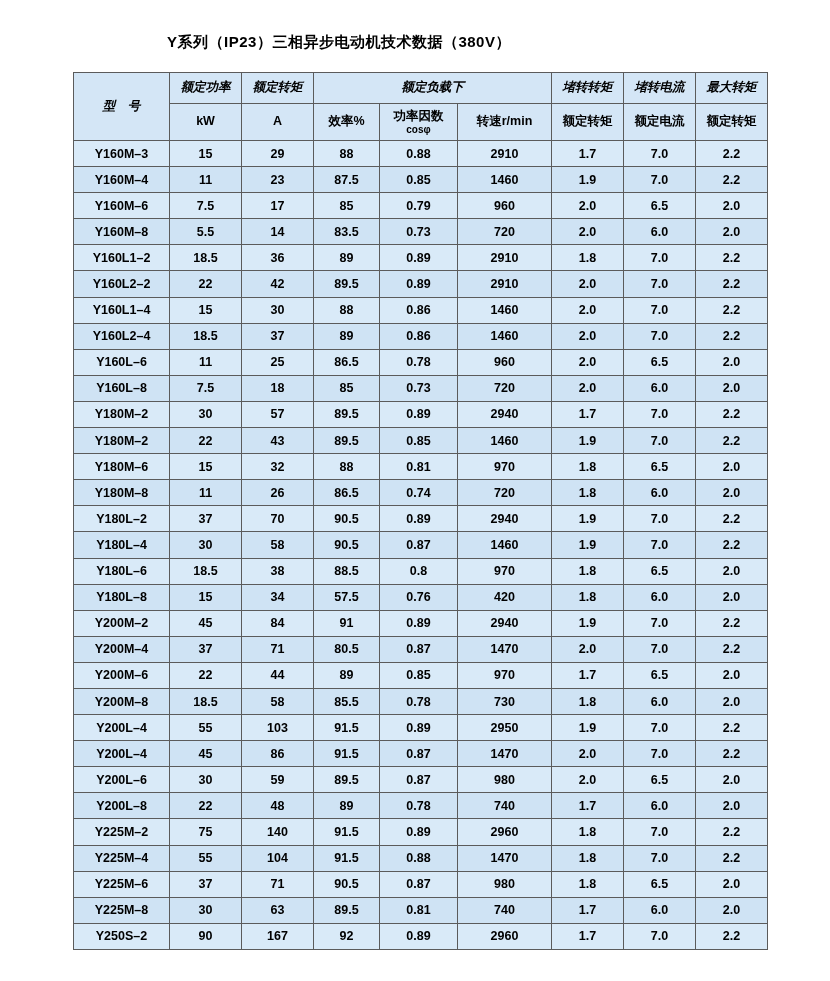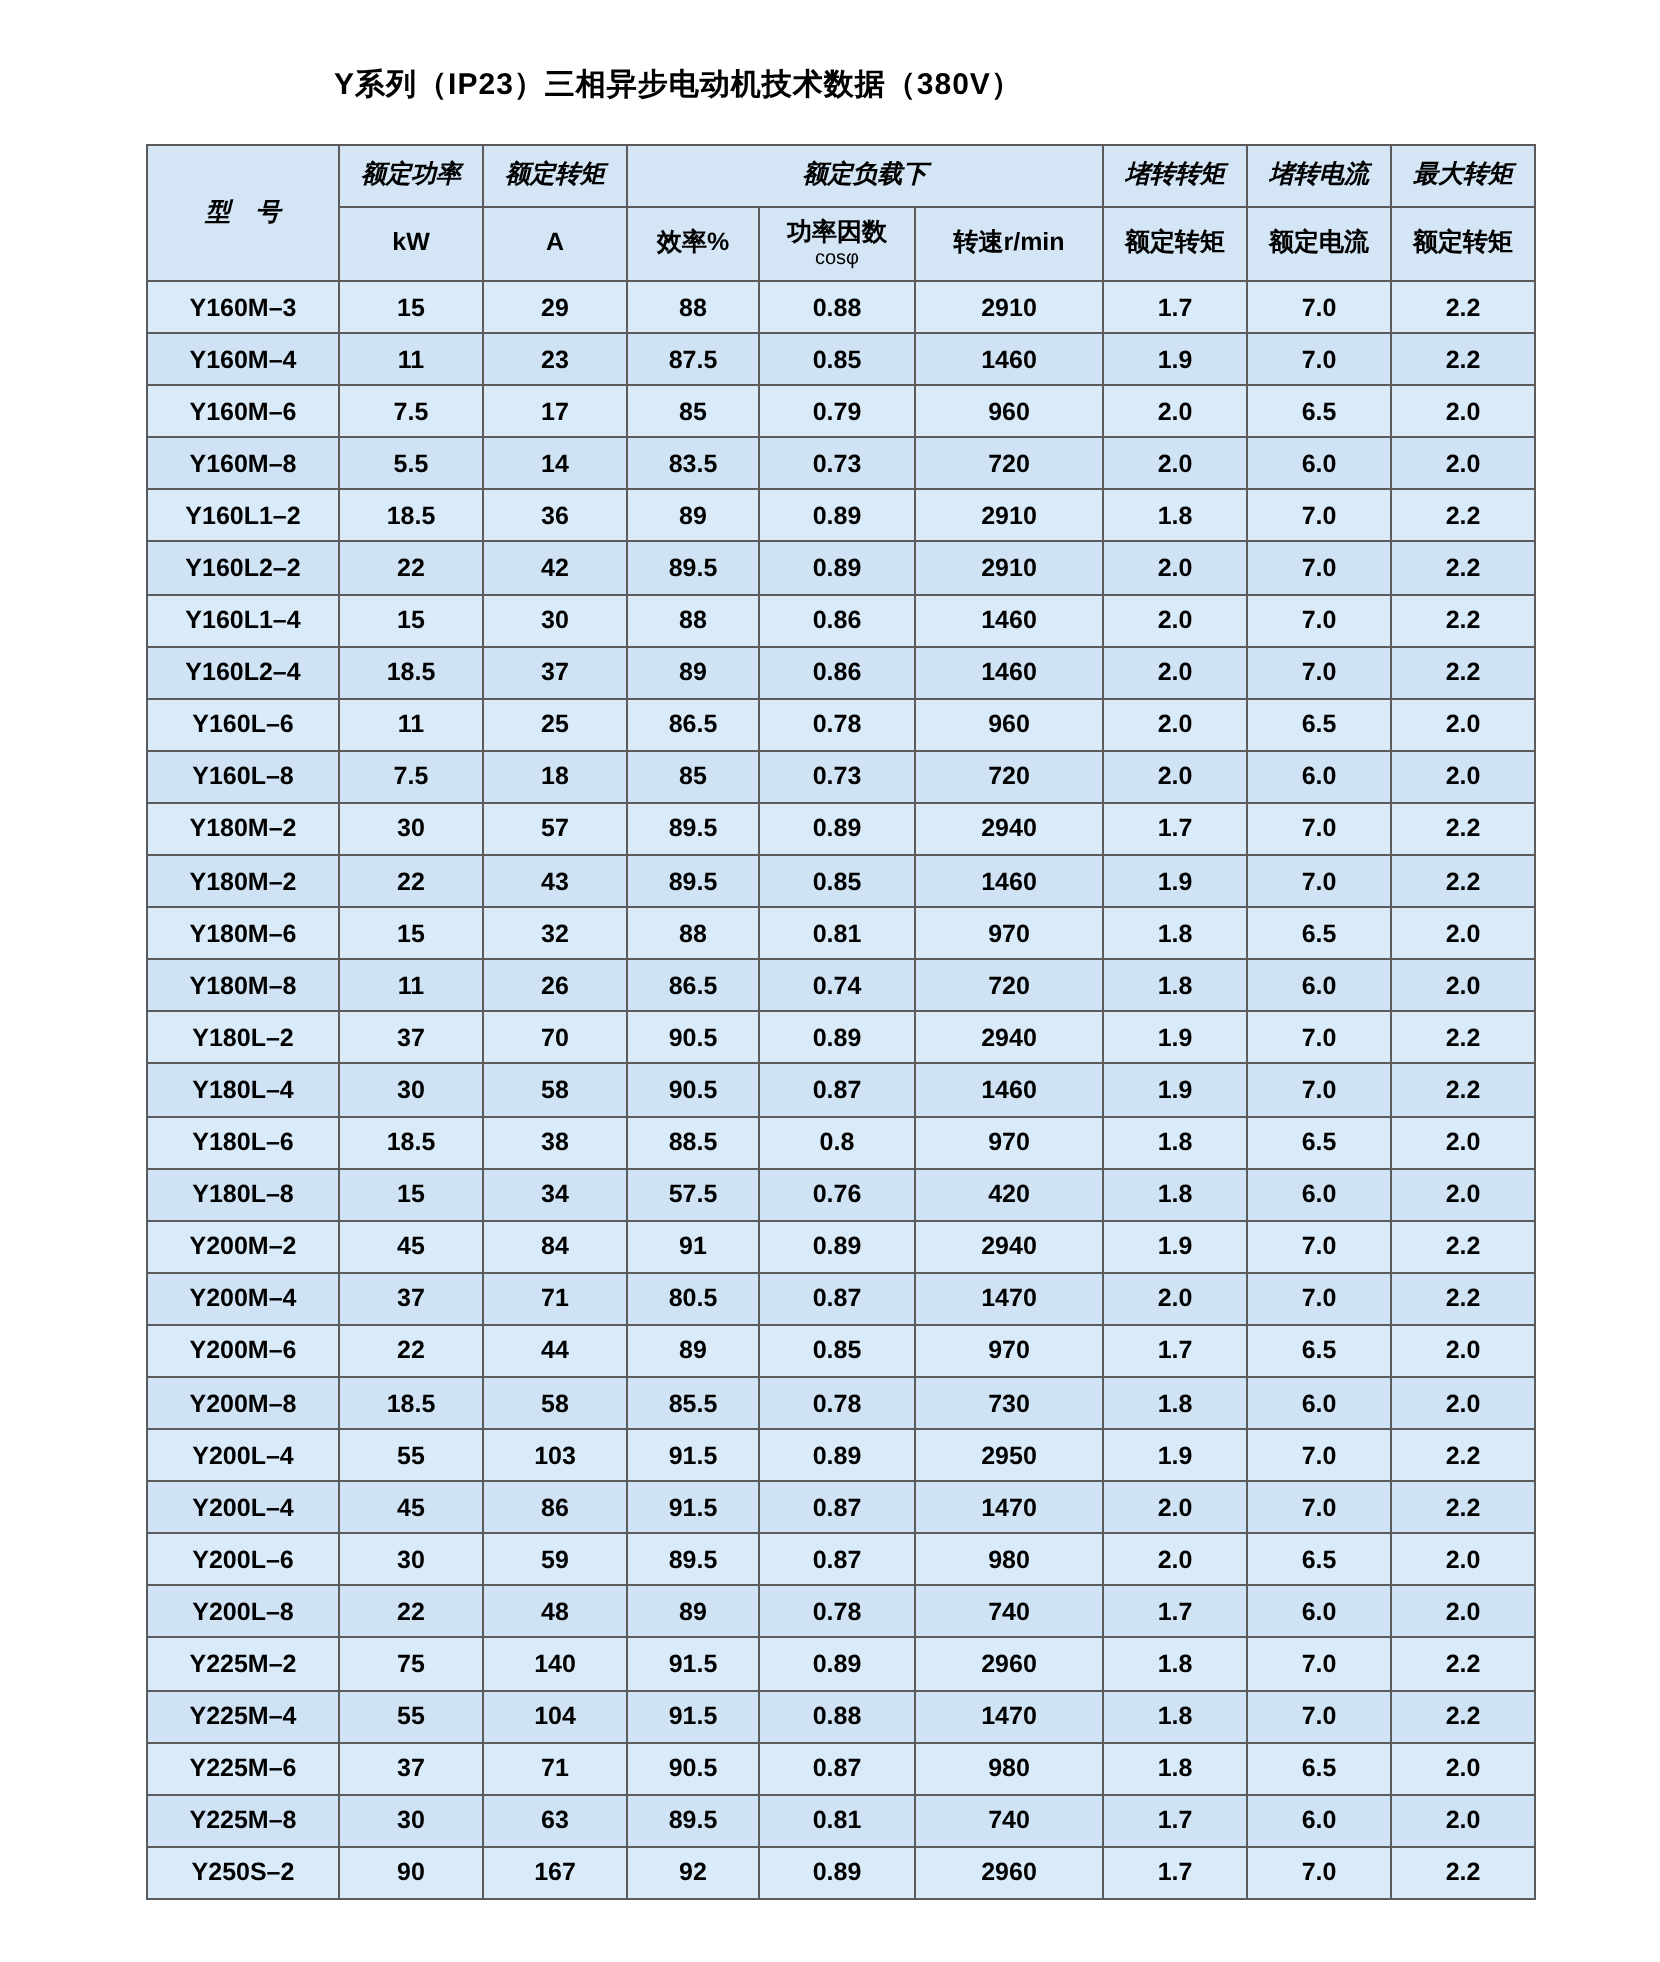--- a/index.html
+++ b/index.html
@@ -56,21 +56,21 @@
     line-height: 1.25;
   }
   .hrow1 td, .hrow1 th { height: 30px; font-style: italic; }
   .hrow2 td, .hrow2 th { height: 36px; }
   tbody td { height: 25.1px; }
   tbody tr:nth-child(odd) td { background: #d9eaf8; }
   tbody tr:nth-child(even) td { background: #cfe3f4; }
   .sub-cos {
     display: block;
     font-size: 10px;
-    font-weight: normal;
+    font-weight: bold;
     line-height: 1.1;
   }
   .cell-main {
     display: block;
     line-height: 1.2;
   }
   
   col.c-model { width: 96px; }
   col.c-power { width: 72px; }
   col.c-current { width: 72px; }

